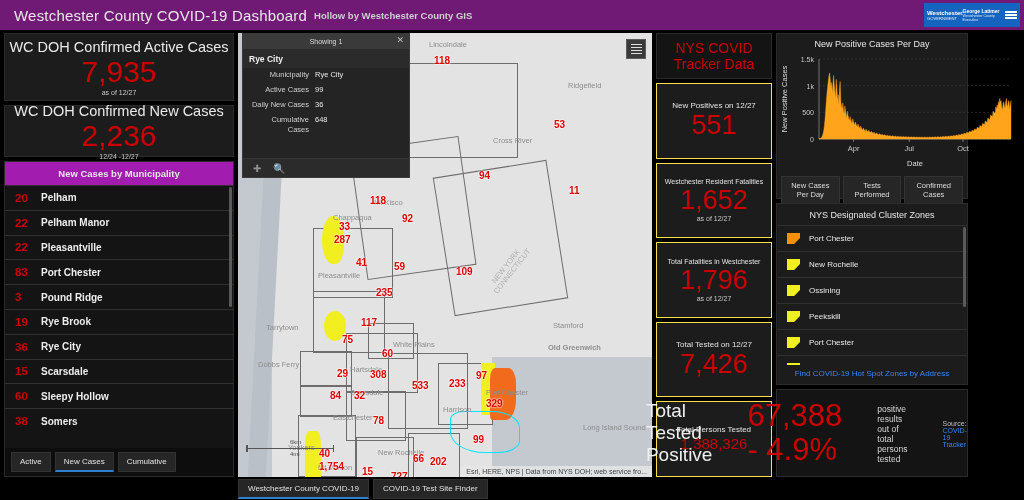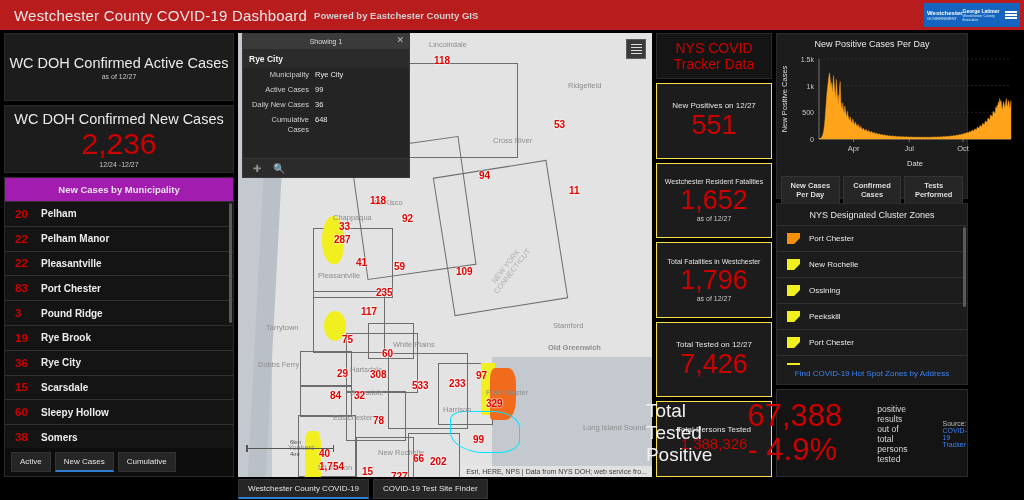--- a/index.html
+++ b/index.html
@@ -7,21 +7,21 @@
     width: 1024px; height: 500px;
     background: #000;
     font-family: "Liberation Sans", sans-serif;
     overflow: hidden;
   }
   .app { position: relative; width: 1024px; height: 500px; background: #000; }
 
   
   .header {
     position: absolute; left: 0; top: 0; width: 1024px; height: 30px;
-    background: #b91c1c; display: flex; align-items: center; padding-left: 14px;
+    background: #701a75; display: flex; align-items: center; padding-left: 14px;
   }
   .header-title { color: #e8e8e8; font-size: 15px; letter-spacing: .2px; }
   .header-sub { color: #cfcfcf; font-size: 9.5px; margin-left: 7px; font-weight: bold; }
   .logo-banner {
     position: absolute; right: 4px; top: 3px; width: 96px; height: 24px;
     background: #1565c0; display: flex; align-items: center; justify-content: space-around;
     padding: 0 3px; overflow: hidden;
   }
   .logo-left { display: flex; flex-direction: column; align-items: flex-start; }
   .logo-left .l1 { color: #fff; font-size: 6px; font-weight: bold; line-height: 6px; }
@@ -197,21 +197,21 @@
   }
   .chart-panel {
     background: #1c1c1c; border: 1px solid #2b2b2b; height: 166px;
     display: flex; flex-direction: column;
   }
   .chart-title { color: #e9e9e9; font-size: 9px; text-align: center; padding: 5px 0 2px; }
   .chart-area { flex: 1; position: relative; }
   .chart-tabs { display: flex; gap: 3px; padding: 3px 4px 4px 4px; }
   .ctab {
     background: #262626; color: #dedede; font-size: 7.5px; padding: 4px 7px;
-    border: 1px solid #333; flex: 1; text-align: center; font-weight: bold;
+    border: 1px solid #333; flex: 1; text-align: center;
   }
   .ctab.active { border-bottom: 2px solid #2f7fd1; }
 
   .cluster-panel {
     background: #1c1c1c; border: 1px solid #2b2b2b; flex: 1;
     display: flex; flex-direction: column; overflow: hidden;
   }
   .cluster-title { color: #e6e6e6; font-size: 9px; text-align: center; padding: 6px 0 5px; }
   .cluster-list { flex: 1; position: relative; overflow: hidden; }
   .cluster-row {
@@ -243,21 +243,21 @@
   .ttp-src { font-size: 7px; color: #bdbdbd; margin-top: 2px; }
   .ttp-src a { color: #3b82f6; text-decoration: none; }
 </style>
 </head>
 <body>
 
 <div class="app">
 
   <div class="header">
     <span class="header-title">Westchester County COVID-19 Dashboard</span>
-    <span class="header-sub">Powered by Eastchester County GIS</span>
+    <span class="header-sub">Hollow by Westchester County GIS</span>
     <div class="logo-banner">
       <div class="logo-left">
         <span class="l1">Westchester</span>
         <span class="l2">GOVERNMENT</span>
       </div>
       <div class="logo-right">
         <div class="txt">
           <span class="r1">George Latimer</span>
           <span class="r2">Westchester County Executive</span>
         </div>
@@ -267,24 +267,25 @@
             <i></i>
           </span>
       </div>
     </div>
   </div>
 
   <div class="left-col">
 
     <div class="kpi-box" style="height:68px">
       <div class="kpi-title">WC DOH Confirmed Active Cases</div>
+      <div class="kpi-value">7,935</div>
       <div class="kpi-note">as of 12/27</div>
     </div>
 
-    <div class="kpi-box" style="height:68px">
+    <div class="kpi-box" style="height:52px">
       <div class="kpi-title">WC DOH Confirmed New Cases</div>
       <div class="kpi-value">2,236</div>
       <div class="kpi-note">12/24 -12/27</div>
     </div>
 
     <div class="muni-panel">
       <div class="muni-header">New Cases by Municipality</div>
       <div class="muni-list" id="muni-list">
         <div class="muni-scroll"></div>
       <div class="muni-row">
@@ -398,21 +399,21 @@
           <span class="num" style="left: 241px; top: 137px;">94</span>
           <span class="num" style="left: 331px; top: 152px;">11</span>
           <span class="num" style="left: 164px; top: 180px;">92</span>
           <span class="num" style="left: 132px; top: 162px;">118</span>
           <span class="num" style="left: 101px; top: 188px;">33</span>
           <span class="num" style="left: 96px; top: 201px;">287</span>
           <span class="num" style="left: 118px; top: 224px;">41</span>
           <span class="num" style="left: 156px; top: 228px;">59</span>
           <span class="num" style="left: 218px; top: 233px;">109</span>
           <span class="num" style="left: 138px; top: 254px;">235</span>
-          <span class="num" style="left: 100px; top: 273px; padding-left: 23px;">117</span>
+          <span class="num" style="left: 100px; top: 284px; padding-left: 23px;">117</span>
           <span class="num" style="left: 104px; top: 301px;">75</span>
           <span class="num" style="left: 99px; top: 335px;">29</span>
           <span class="num" style="left: 132px; top: 336px;">308</span>
           <span class="num" style="left: 174px; top: 347px;">533</span>
           <span class="num" style="left: 211px; top: 345px;">233</span>
           <span class="num" style="left: 238px; top: 337px;">97</span>
           <span class="num" style="left: 248px; top: 365px;">329</span>
           <span class="num" style="left: 144px; top: 315px;">60</span>
           <span class="num" style="left: 92px; top: 357px;">84</span>
           <span class="num" style="left: 116px; top: 357px;">32</span>
@@ -531,22 +532,22 @@
             <line x1="132.24" y1="88" x2="132.24" y2="91" stroke="#8a8a8a" stroke-width="0.8"></line>
             <text x="132.24" y="100" fill="#c9c9c9" font-size="7.5" text-anchor="middle" font-family="&quot;Liberation Sans&quot;, sans-serif">Jul</text>
             <line x1="186" y1="88" x2="186" y2="91" stroke="#8a8a8a" stroke-width="0.8"></line>
             <text x="186" y="100" fill="#c9c9c9" font-size="7.5" text-anchor="middle" font-family="&quot;Liberation Sans&quot;, sans-serif">Oct</text>
             <text x="138" y="115" fill="#dcdcdc" font-size="7.5" text-anchor="middle" font-family="&quot;Liberation Sans&quot;, sans-serif">Date</text>
             <text x="10" y="48" fill="#dcdcdc" font-size="7.5" text-anchor="middle" transform="rotate(-90 10 48)" font-family="&quot;Liberation Sans&quot;, sans-serif">New Positive Cases</text>
           </svg>
       </div>
       <div class="chart-tabs" id="chart-tabs">
           <div class="ctab active">New Cases Per Day</div>
+          <div class="ctab">Tests Performed</div>
           <div class="ctab">Confirmed Cases</div>
-          <div class="ctab">Tests Performed</div>
         </div>
     </div>
 
     <div class="cluster-panel">
       <div class="cluster-title">NYS Designated Cluster Zones</div>
       <div class="cluster-list" id="cluster-list">
         <div class="cluster-scroll"></div>
       <div class="cluster-row">
             <span class="cz-swatch orange"></span>
             <span class="cz-name">Port Chester</span>

